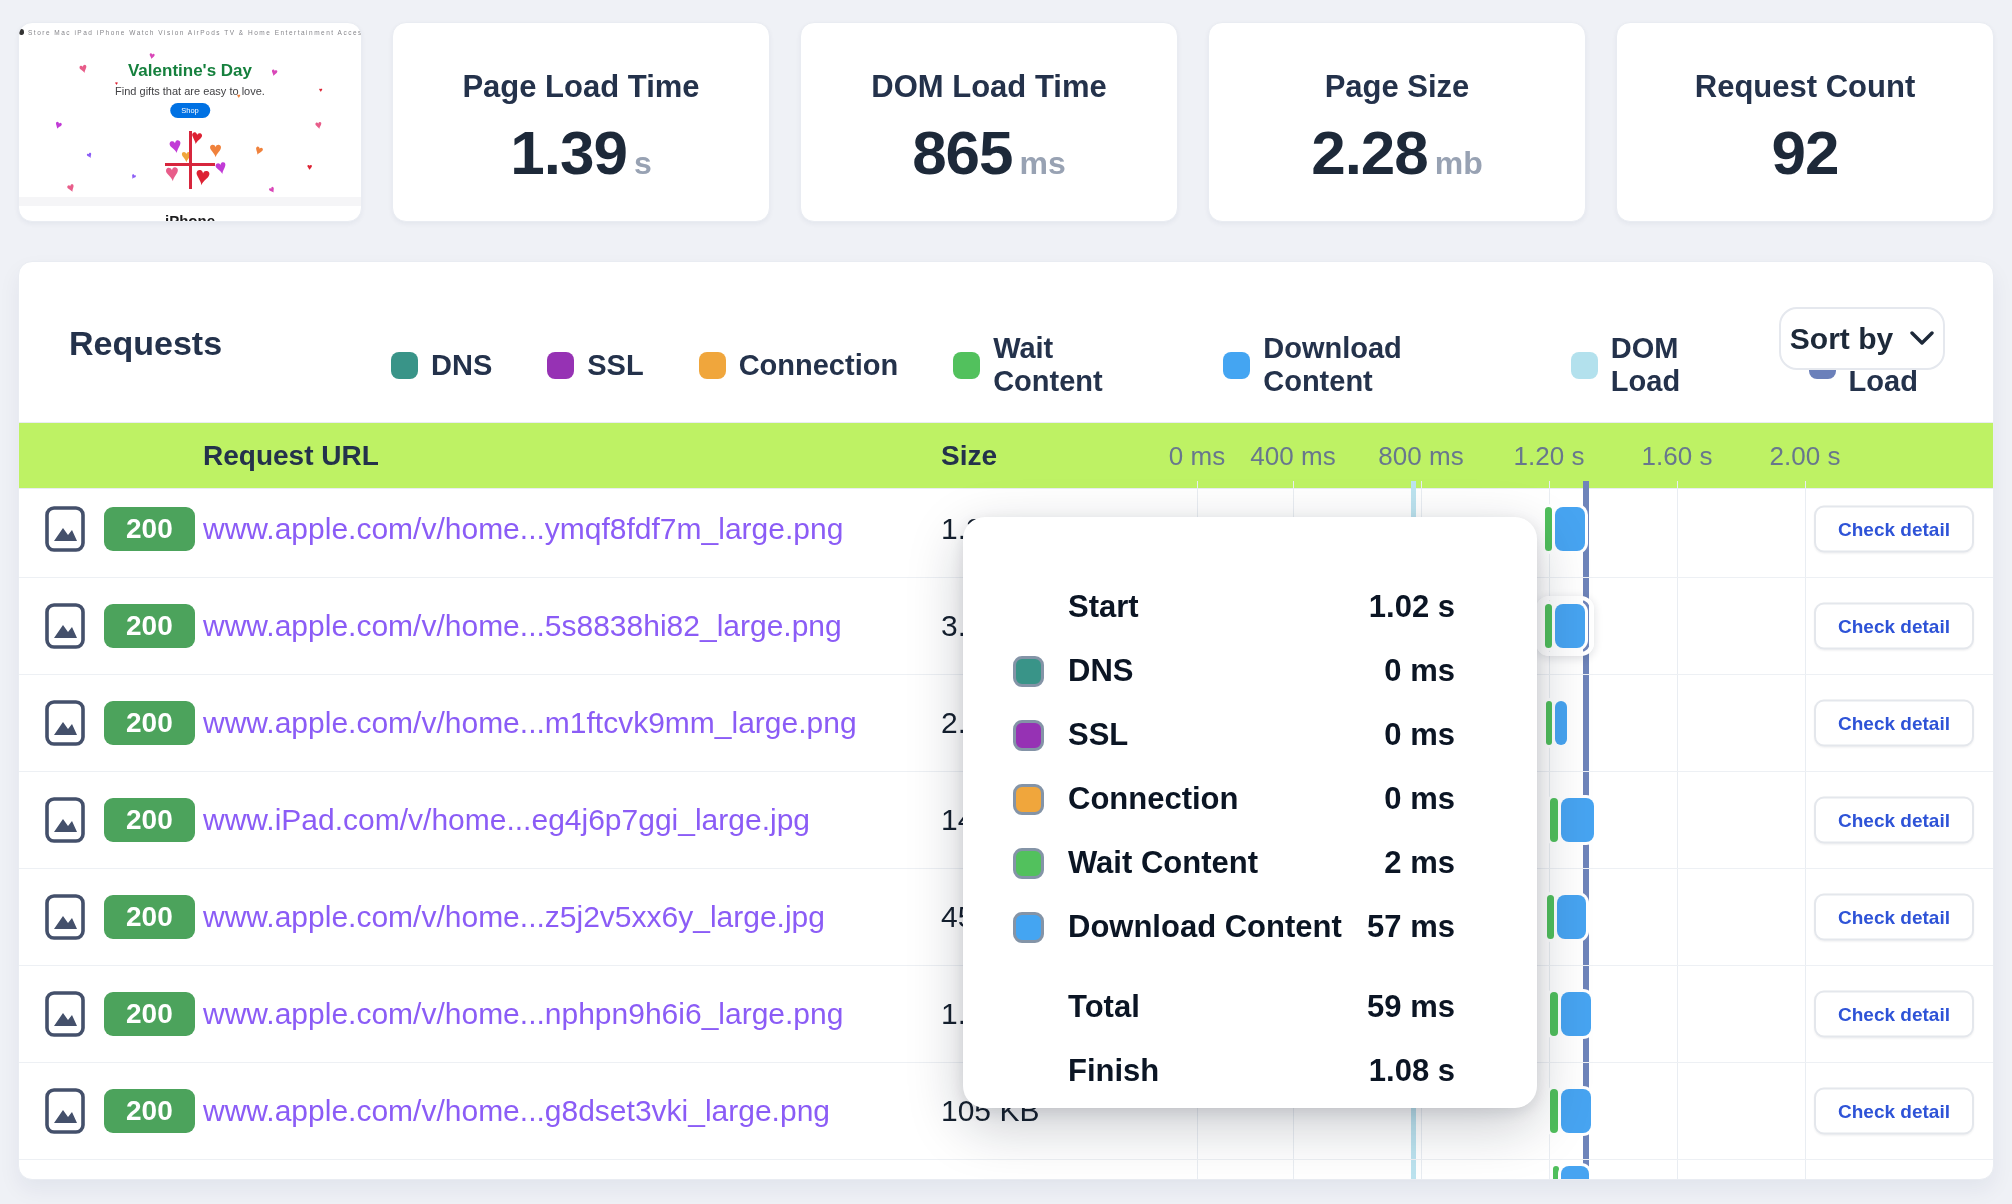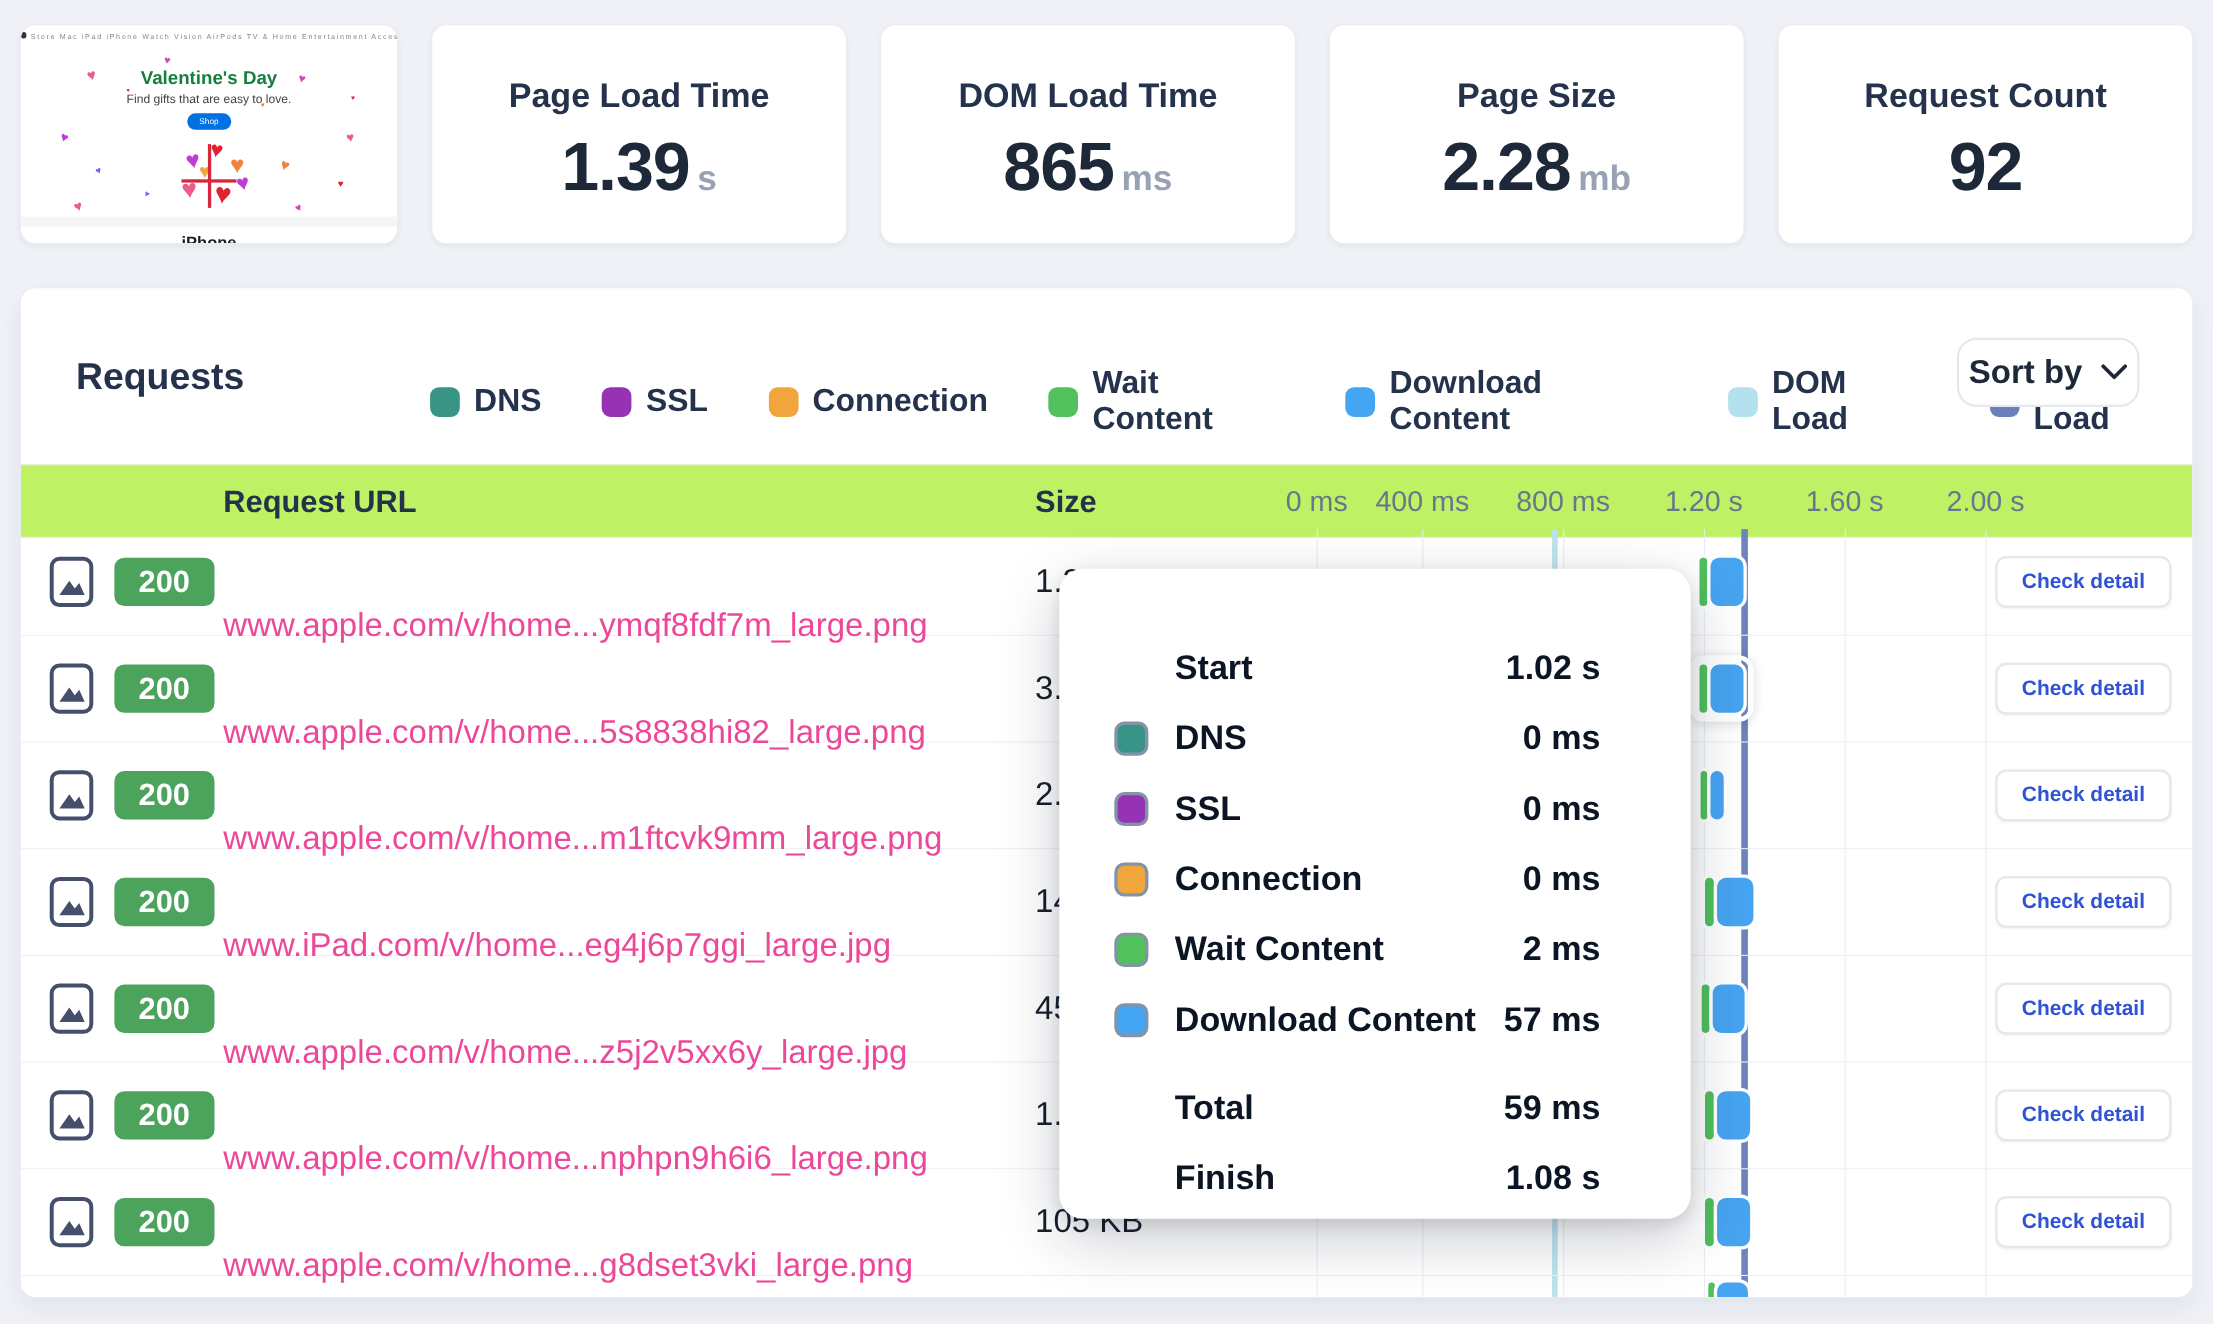--- a/index.html
+++ b/index.html
@@ -71,21 +71,21 @@
   .rows { position:absolute; left:0; top:219px; width:100%; z-index:2; }
   .row { position:relative; height:97px; border-bottom:1px solid #EDF0F4; }
   .row-partial { height:97px; border-bottom:none; }
   .file-icon { position:absolute; left:22px; top:50%; transform:translateY(-50%); width:48px; height:48px; }
   .badge {
     position:absolute; left:85px; top:50%; transform:translateY(-50%);
     min-width:64px; height:44px; padding:0 22px; background:#4CA35C; border-radius:9px;
     color:#fff; font-size:28px; font-weight:700;
     display:flex; align-items:center; justify-content:center;
   }
-  .url  { position:absolute; left:184px; top:50%; transform:translateY(-50%); font-size:30px; color:#ec4899; white-space:nowrap;margin-top:40px; }
+  .url  { position:absolute; left:184px; top:50%; transform:translateY(-50%); font-size:30px; color:#8b5cf6; white-space:nowrap; }
   .size { position:absolute; left:922px; top:50%; transform:translateY(-50%); font-size:30px; color:#15202E; }
   .check-btn {
     position:absolute; left:1795px; top:50%; transform:translateY(-50%);
     width:160px; height:47px; background:#fff; border:2px solid #E4E7EC; border-radius:10px;
     color:#2E53D7; font-size:19px; font-weight:700;
     display:flex; align-items:center; justify-content:center;
     box-shadow:0 1px 2px rgba(16,24,40,.05); cursor:pointer; z-index:3;
   }
   .bar { position:absolute; top:50%; transform:translateY(-50%); height:44px; box-shadow:0 0 0 3px #fff; z-index:3; }
   .bar.green { background:#50BF5C; border-radius:5px; }

